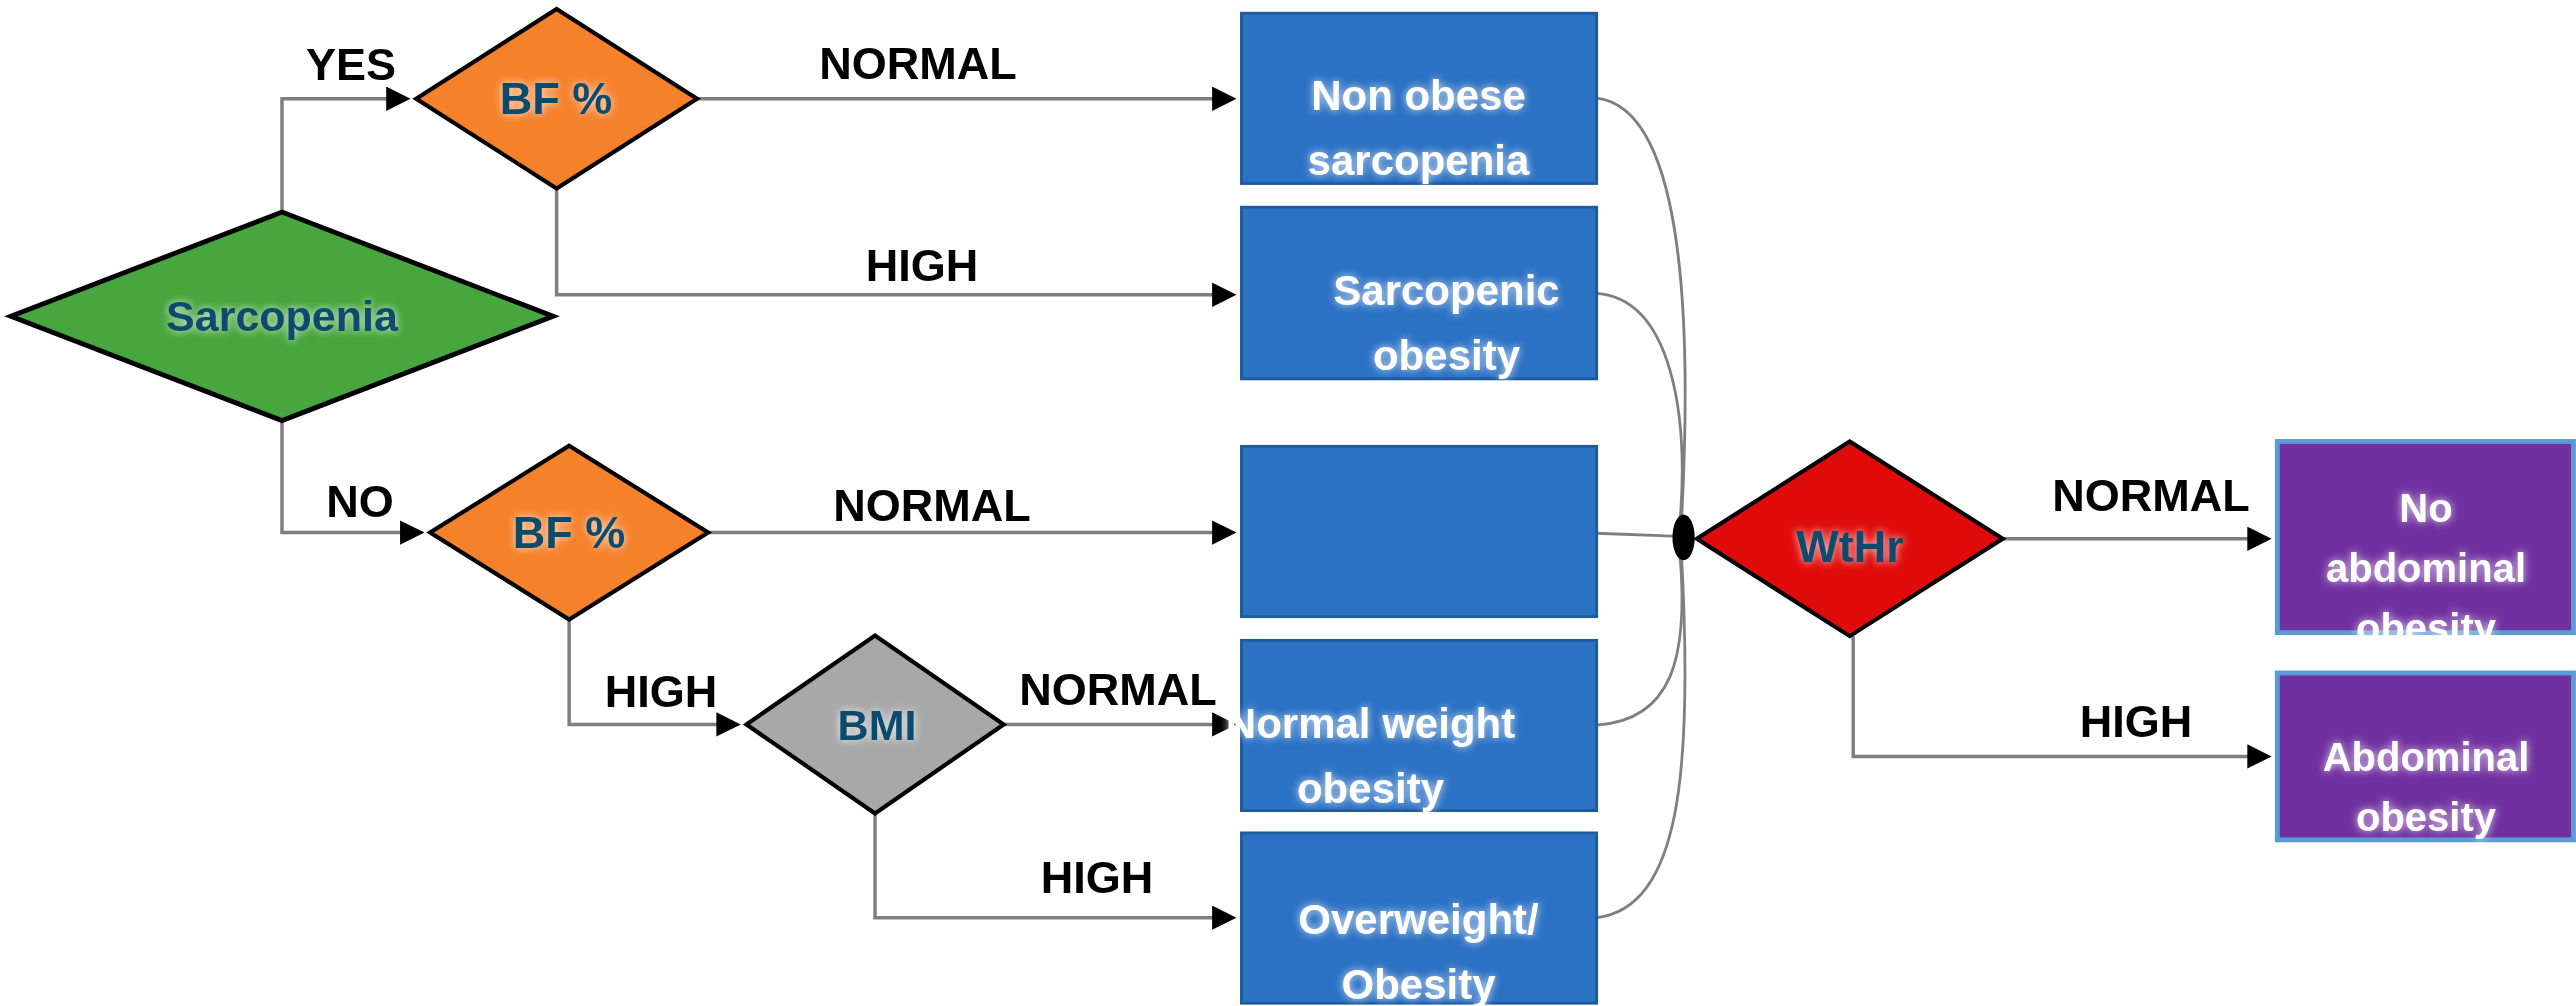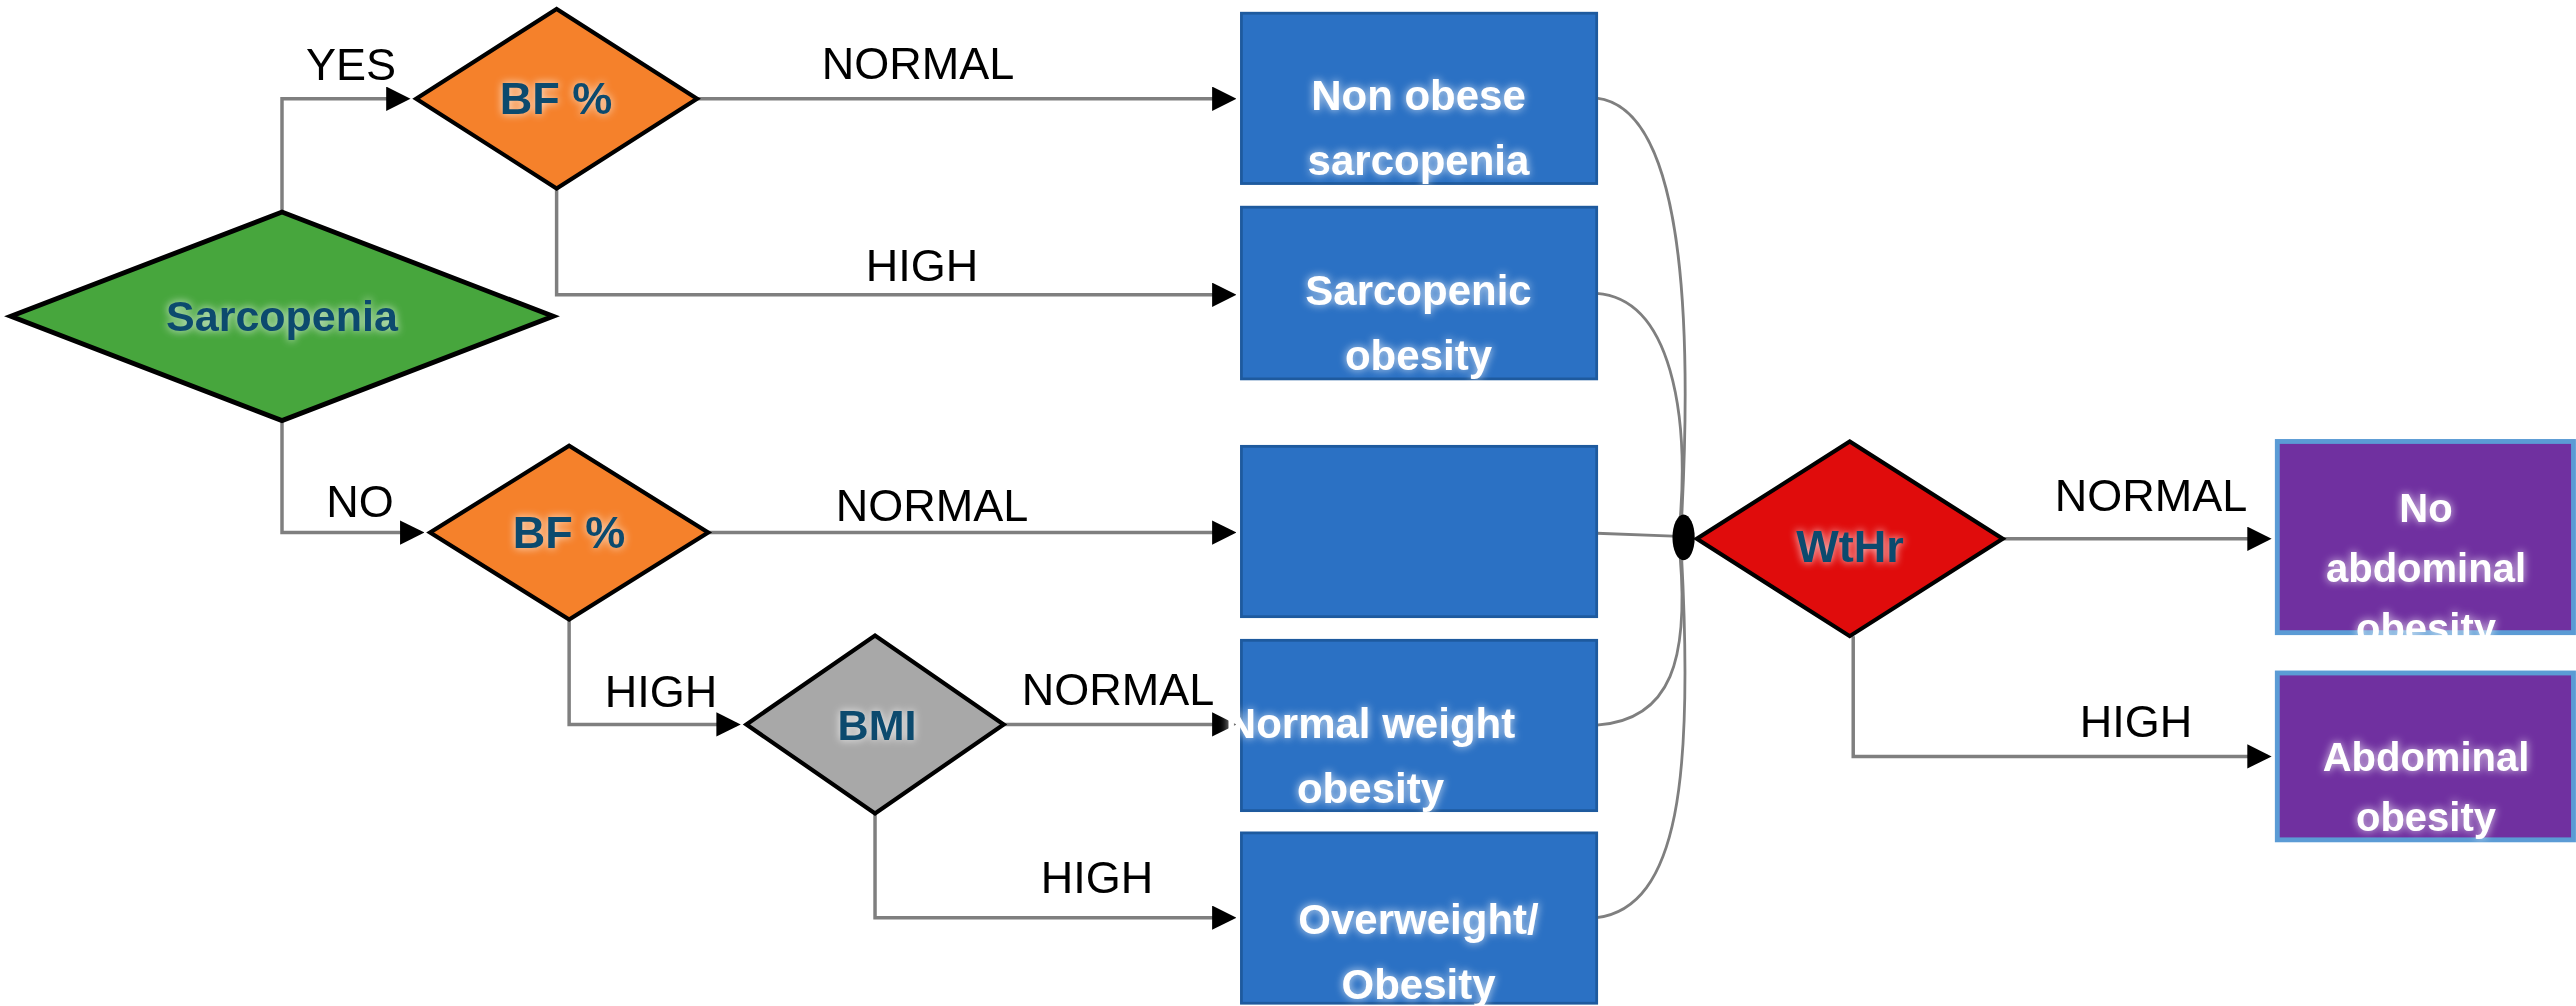--- a/index.html
+++ b/index.html
@@ -1,19 +1,19 @@
 <!DOCTYPE html>
 <html style="font-size:11px"><head>
 <meta charset="utf-8">
 <style>
   html,body{margin:0;padding:0;background:#ffffff;}
   .canvas{position:relative;width:2576px;height:1006px;background:#ffffff;overflow:hidden;
           font-family:"Liberation Sans",sans-serif;}
   .canvas svg{position:absolute;left:0;top:0;}
-  .elabel{position:absolute;transform:translate(-50%,-50%);font-weight:normal;font-size:45px;
+  .elabel{position:absolute;transform:translate(-50%,-50%);font-weight:bold;font-size:45px;
           color:#000;white-space:nowrap;letter-spacing:0px;}
   .nlabel{position:absolute;transform:translate(-50%,-50%);font-weight:bold;color:#0c4a6e;
           white-space:nowrap;text-shadow:0 0 8.3px rgba(255,255,255,.85);}
   .boxlabel{position:absolute;display:flex;align-items:center;justify-content:center;
           text-align:center;font-weight:bold;color:#fff;white-space:pre-line;
           text-shadow:0 0 8.3px rgba(255,255,255,.8);margin-top:30px;}
   .bluebox-label{font-size:42px;line-height:65px;}
   .purplebox-label{font-size:40px;line-height:60px;}
   .fs62{font-size:43px;} .fs64{font-size:45px;}
 </style>
@@ -67,21 +67,21 @@
   </svg>
 
   <div class="nlabel fs62" style="left:282px;top:316px;">Sarcopenia</div>
   <div class="nlabel fs64" style="left:556px;top:99px;">BF %</div>
   <div class="nlabel fs64" style="left:569px;top:533px;">BF %</div>
   <div class="nlabel fs62" style="left:877px;top:725px;">BMI</div>
   <div class="nlabel fs64" style="left:1850px;top:547px;">WtHr</div>
 
   <div class="boxlabel bluebox-label" style="left:1241px;top:13.2px;width:355px;height:170px;">Non obese
 sarcopenia</div>
-  <div class="boxlabel bluebox-label" style="left:1241px;top:207px;width:355px;height:172px;">Sarcopenic
+  <div class="boxlabel bluebox-label" style="left:1269px;top:207px;width:355px;height:172px;">Sarcopenic
 obesity</div>
   <div class="boxlabel bluebox-label" style="left:1193px;top:641px;width:355px;height:170px;">Normal weight
 obesity</div>
   <div class="boxlabel bluebox-label" style="left:1241px;top:833px;width:355px;height:178px;">Overweight/
 Obesity</div>
   <div class="boxlabel purplebox-label" style="left:2278px;top:442px;width:296px;height:191px;">No
 abdominal
 obesity</div>
   <div class="boxlabel purplebox-label" style="left:2278px;top:673px;width:296px;height:167px;">Abdominal
 obesity</div>

